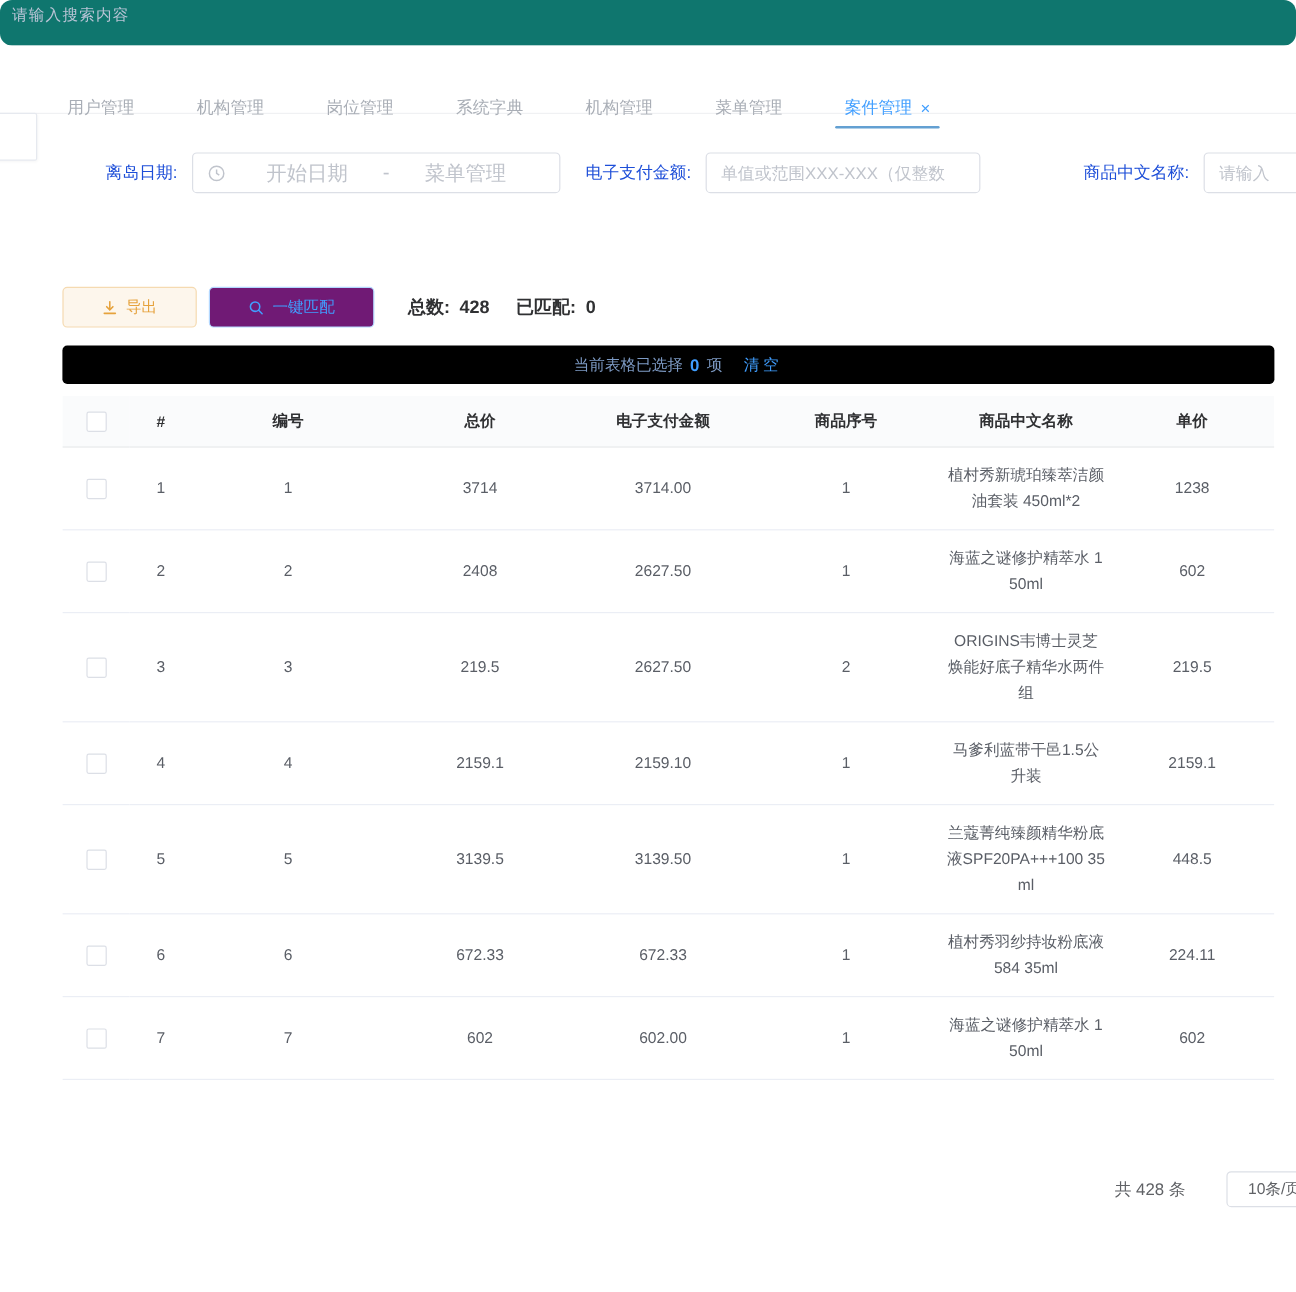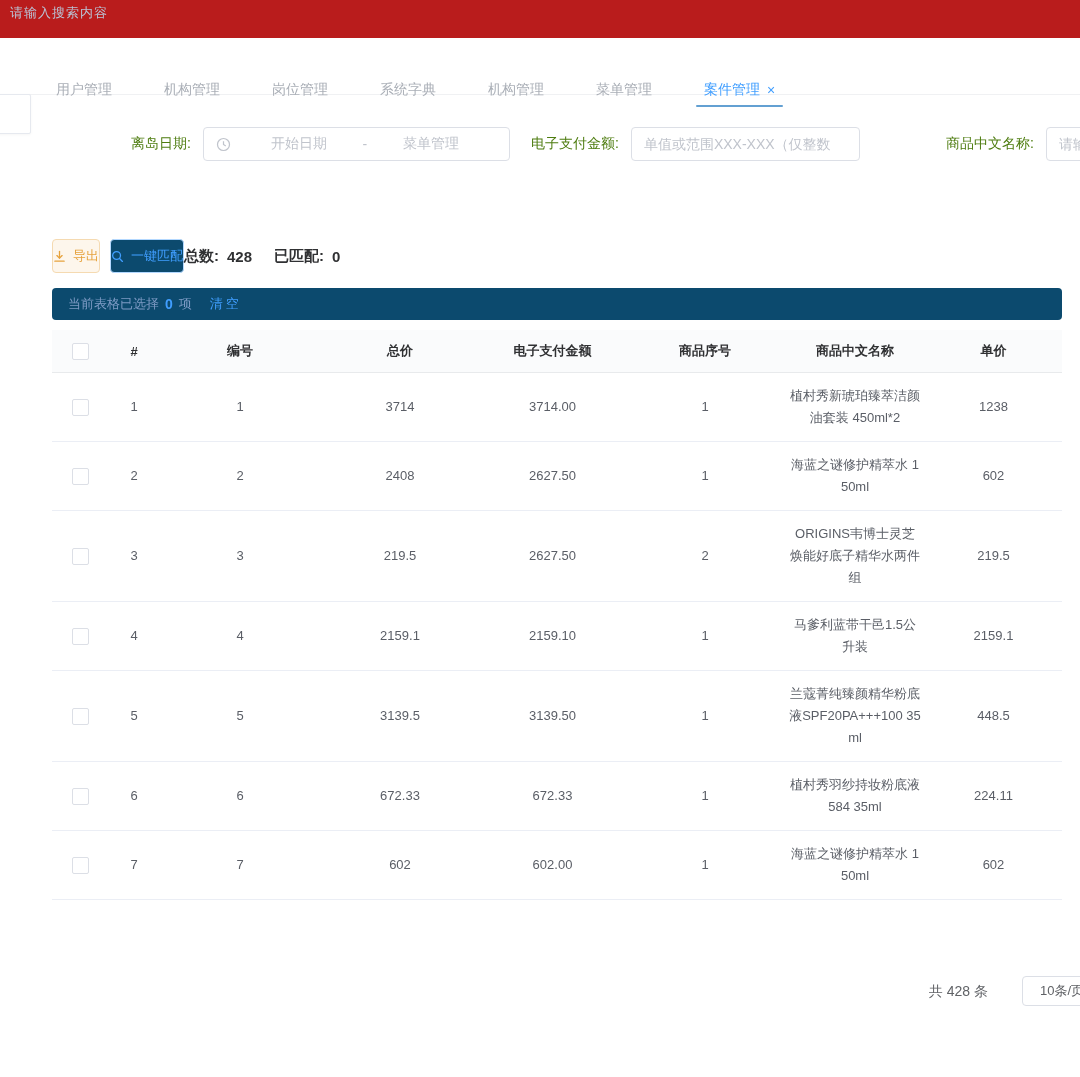--- a/index.html
+++ b/index.html
@@ -1,65 +1,65 @@
 <!DOCTYPE html>
 <html><head>
 <meta charset="utf-8">
 <style>
   * { margin:0; padding:0; box-sizing:content-box; }
   html,body { background:#ffffff; }
   body { font-family:"Liberation Sans","DejaVu Sans",sans-serif; }
   .screen { position:relative; width:1080px; height:1077px; background:#ffffff; overflow:hidden; }
 
   
-  .topbar { position:absolute; left:0; top:0; width:1080px; height:38px; background:#b91c1c; }
+  .topbar { position:absolute; left:0; top:0; width:1080px; height:38px; background:#0f766e;border-radius:10px; }
   .topbar-search { position:absolute; left:10px; top:4px; font-size:13px; color:#bac4d6; letter-spacing:1px; cursor:text; }
 
   
   .tabbar { position:absolute; left:0; top:38px; width:1080px; height:56px; background:#fff;
             border-bottom:1px solid #f0f1f3; display:flex; align-items:center; padding-left:56px; gap:52px; }
   .tab { position:relative; height:56px; display:flex; align-items:center; gap:7px;
          font-size:14px; color:#a9aeb6; cursor:pointer; white-space:nowrap;margin-top:48px; }
   .tab.active { color:#409eff; }
   .tab.active::after { content:""; position:absolute; left:-8px; right:-8px; bottom:11px; height:2px;
                        background:#63a0d2; border-radius:1px; }
   .tab .close-x { font-size:14px; color:#409eff; line-height:1; }
 
   
   .corner-box { position:absolute; left:-3px; top:94px; width:32px; height:38px; background:#fff;
                 border:1px solid #e6e9ef; border-radius:2px; box-shadow:0 1px 3px rgba(0,0,0,.04); }
 
   
   .filters { position:absolute; left:0; top:127px; width:1080px; height:34px; }
   .fgroup { position:absolute; top:0; height:34px; display:flex; align-items:center; }
-  .flabel { font-size:14px; color:#4d7c0f; margin-right:12px; white-space:nowrap;margin-left:43px; }
+  .flabel { font-size:14px; color:#1d4ed8; margin-right:12px; white-space:nowrap; }
   .date-range { width:281px; height:32px; border:1px solid #dcdfe6; border-radius:4px; background:#fff;
-                display:flex; align-items:center; padding:0 12px; color:#c0c4cc; font-size:14px; cursor:pointer; }
+                display:flex; align-items:center; padding:0 12px; color:#c0c4cc; font-size:17px; cursor:pointer; }
   .date-range .clock { width:15px; height:15px; margin-right:22px; flex:none; }
   .date-range .ph-start { width:92px; text-align:center; }
   .date-range .sep { width:40px; text-align:center; color:#c0c4cc; }
   .date-range .ph-end { width:92px; text-align:center; }
   .tinput { height:32px; border:1px solid #dcdfe6; border-radius:4px; background:#fff; outline:none;
             font-size:14px; color:#606266; padding:0 12px; font-family:inherit; }
   .tinput::placeholder { color:#c0c4cc; }
 
   
   .toolbar { position:absolute; left:52px; top:239px; height:34px; display:flex; align-items:center; }
-  .btn { height:32px; border-radius:4px; display:flex; align-items:center; gap:7px; padding:0 0;
+  .btn { height:32px; border-radius:4px; display:flex; align-items:center; gap:7px; padding:0 32px;
          font-size:13px; cursor:pointer; border:1px solid transparent; background:#fff; font-family:inherit; }
   .btn svg { width:13px; height:13px; }
   .btn-export { background:#fdf6ec; border-color:#f5dab1; color:#e6a23c; }
-  .btn-match  { background:#0c4a6e; border-color:#b3d8ff; color:#409eff; margin-left:10px; }
-  .stats { display:flex; align-items:center; gap:8px;
+  .btn-match  { background:#701a75; border-color:#b3d8ff; color:#409eff; margin-left:10px; }
+  .stats { margin-left:28px; display:flex; align-items:center; gap:8px;
            font-size:15px; font-weight:700; color:#303133; }
 
   
-  .selbar { position:absolute; left:52px; top:288px; width:994px; height:32px; background:#0c4a6e;
+  .selbar { position:absolute; left:52px; top:288px; width:994px; height:32px; background:#000000;
             border-radius:4px; display:flex; align-items:center; padding-left:16px; gap:6px;
-            font-size:13px; color:#7d9ac4; }
+            font-size:13px; color:#7d9ac4;justify-content:center; }
   .selbar .sel-count { color:#409eff; font-weight:700; font-size:14px; }
   .selbar .sel-clear { color:#409eff; margin-left:12px; cursor:pointer; letter-spacing:3px; }
 
   
   .table-wrap { position:absolute; left:52px; top:330px; width:1010px; height:576px; overflow:hidden; }
   table { width:1010px; border-collapse:collapse; table-layout:fixed; }
   th { height:42px; background:#fafbfc; border-bottom:1px solid #e8eaec; font-size:13px; font-weight:700;
        color:#303133; text-align:center; }
   td { border-bottom:1px solid #ebeef5; font-size:13px; color:#5a5e66; text-align:center;
        padding:12px 8px; line-height:22px; vertical-align:middle; word-break:break-all; }

